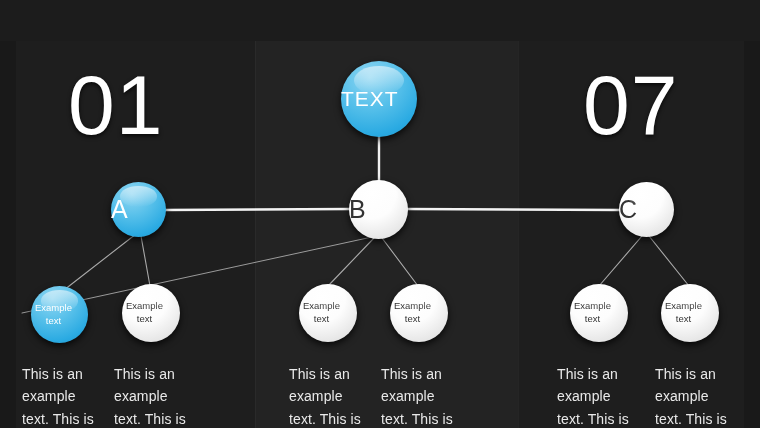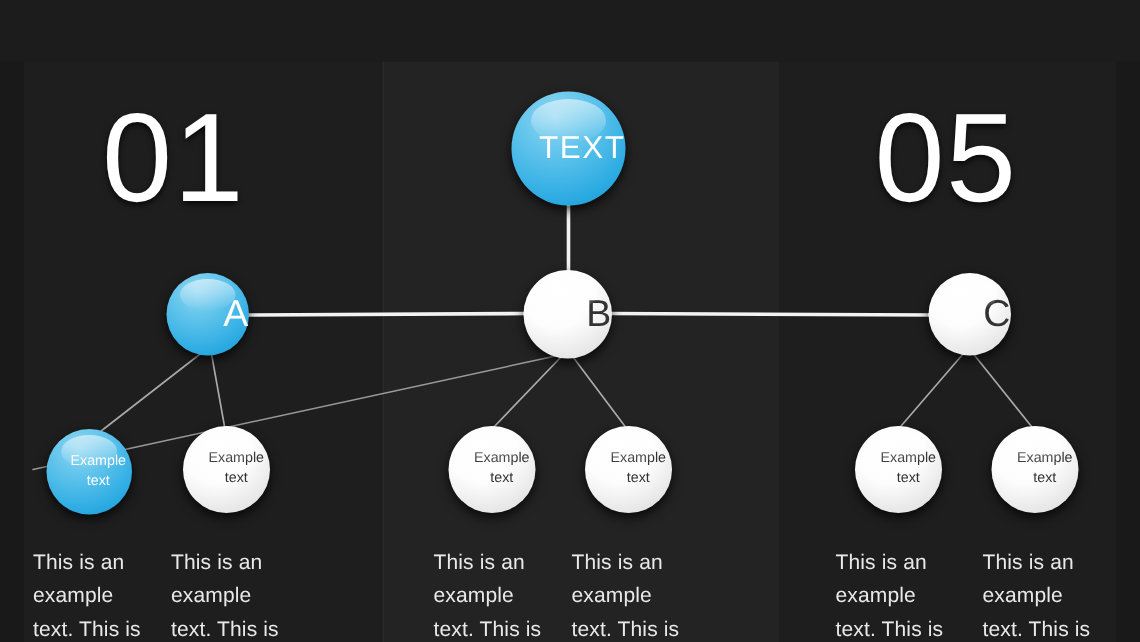--- a/index.html
+++ b/index.html
@@ -46,21 +46,21 @@
   }
   .num-01 { left:68px;  top:22px; }
   .num-02 { left:583px; top:22px; }
 
   
   .node {
     position:absolute;
     border-radius:50%;
     display:flex;
     align-items:center;
-    justify-content:flex-end;
+    justify-content:flex-start;
     text-align:center;
     box-shadow:0 3px 7px rgba(0,0,0,0.75);
   }
   .node-white {
     background:
       radial-gradient(circle at 38% 24%, #ffffff 0%, #fdfdfd 42%, #e6e6e6 78%, #d2d2d2 100%);
     color:#333333;
   }
   .node-blue {
     background:
@@ -137,21 +137,21 @@
       <line x1="372" y1="196" x2="22" y2="272" stroke-width="1.0" opacity="0.55"></line>
       <line x1="374" y1="197" x2="328" y2="245" stroke-width="1.1" opacity="0.62"></line>
       <line x1="382" y1="197" x2="418" y2="245" stroke-width="1.1" opacity="0.62"></line>
 
       <line x1="642" y1="195" x2="599" y2="245" stroke-width="1.1" opacity="0.62"></line>
       <line x1="649" y1="195" x2="689" y2="245" stroke-width="1.1" opacity="0.62"></line>
     </g>
   </svg>
 
   <div class="section-num num-01">01</div>
-  <div class="section-num num-02">05</div>
+  <div class="section-num num-02">07</div>
 
   <div class="node node-blue n-text">
     <span class="node-text">TEXT</span>
   </div>
 
   <div class="node node-blue n-a">
     <span class="node-letter">A</span>
   </div>
 
   <div class="node node-white n-b">

